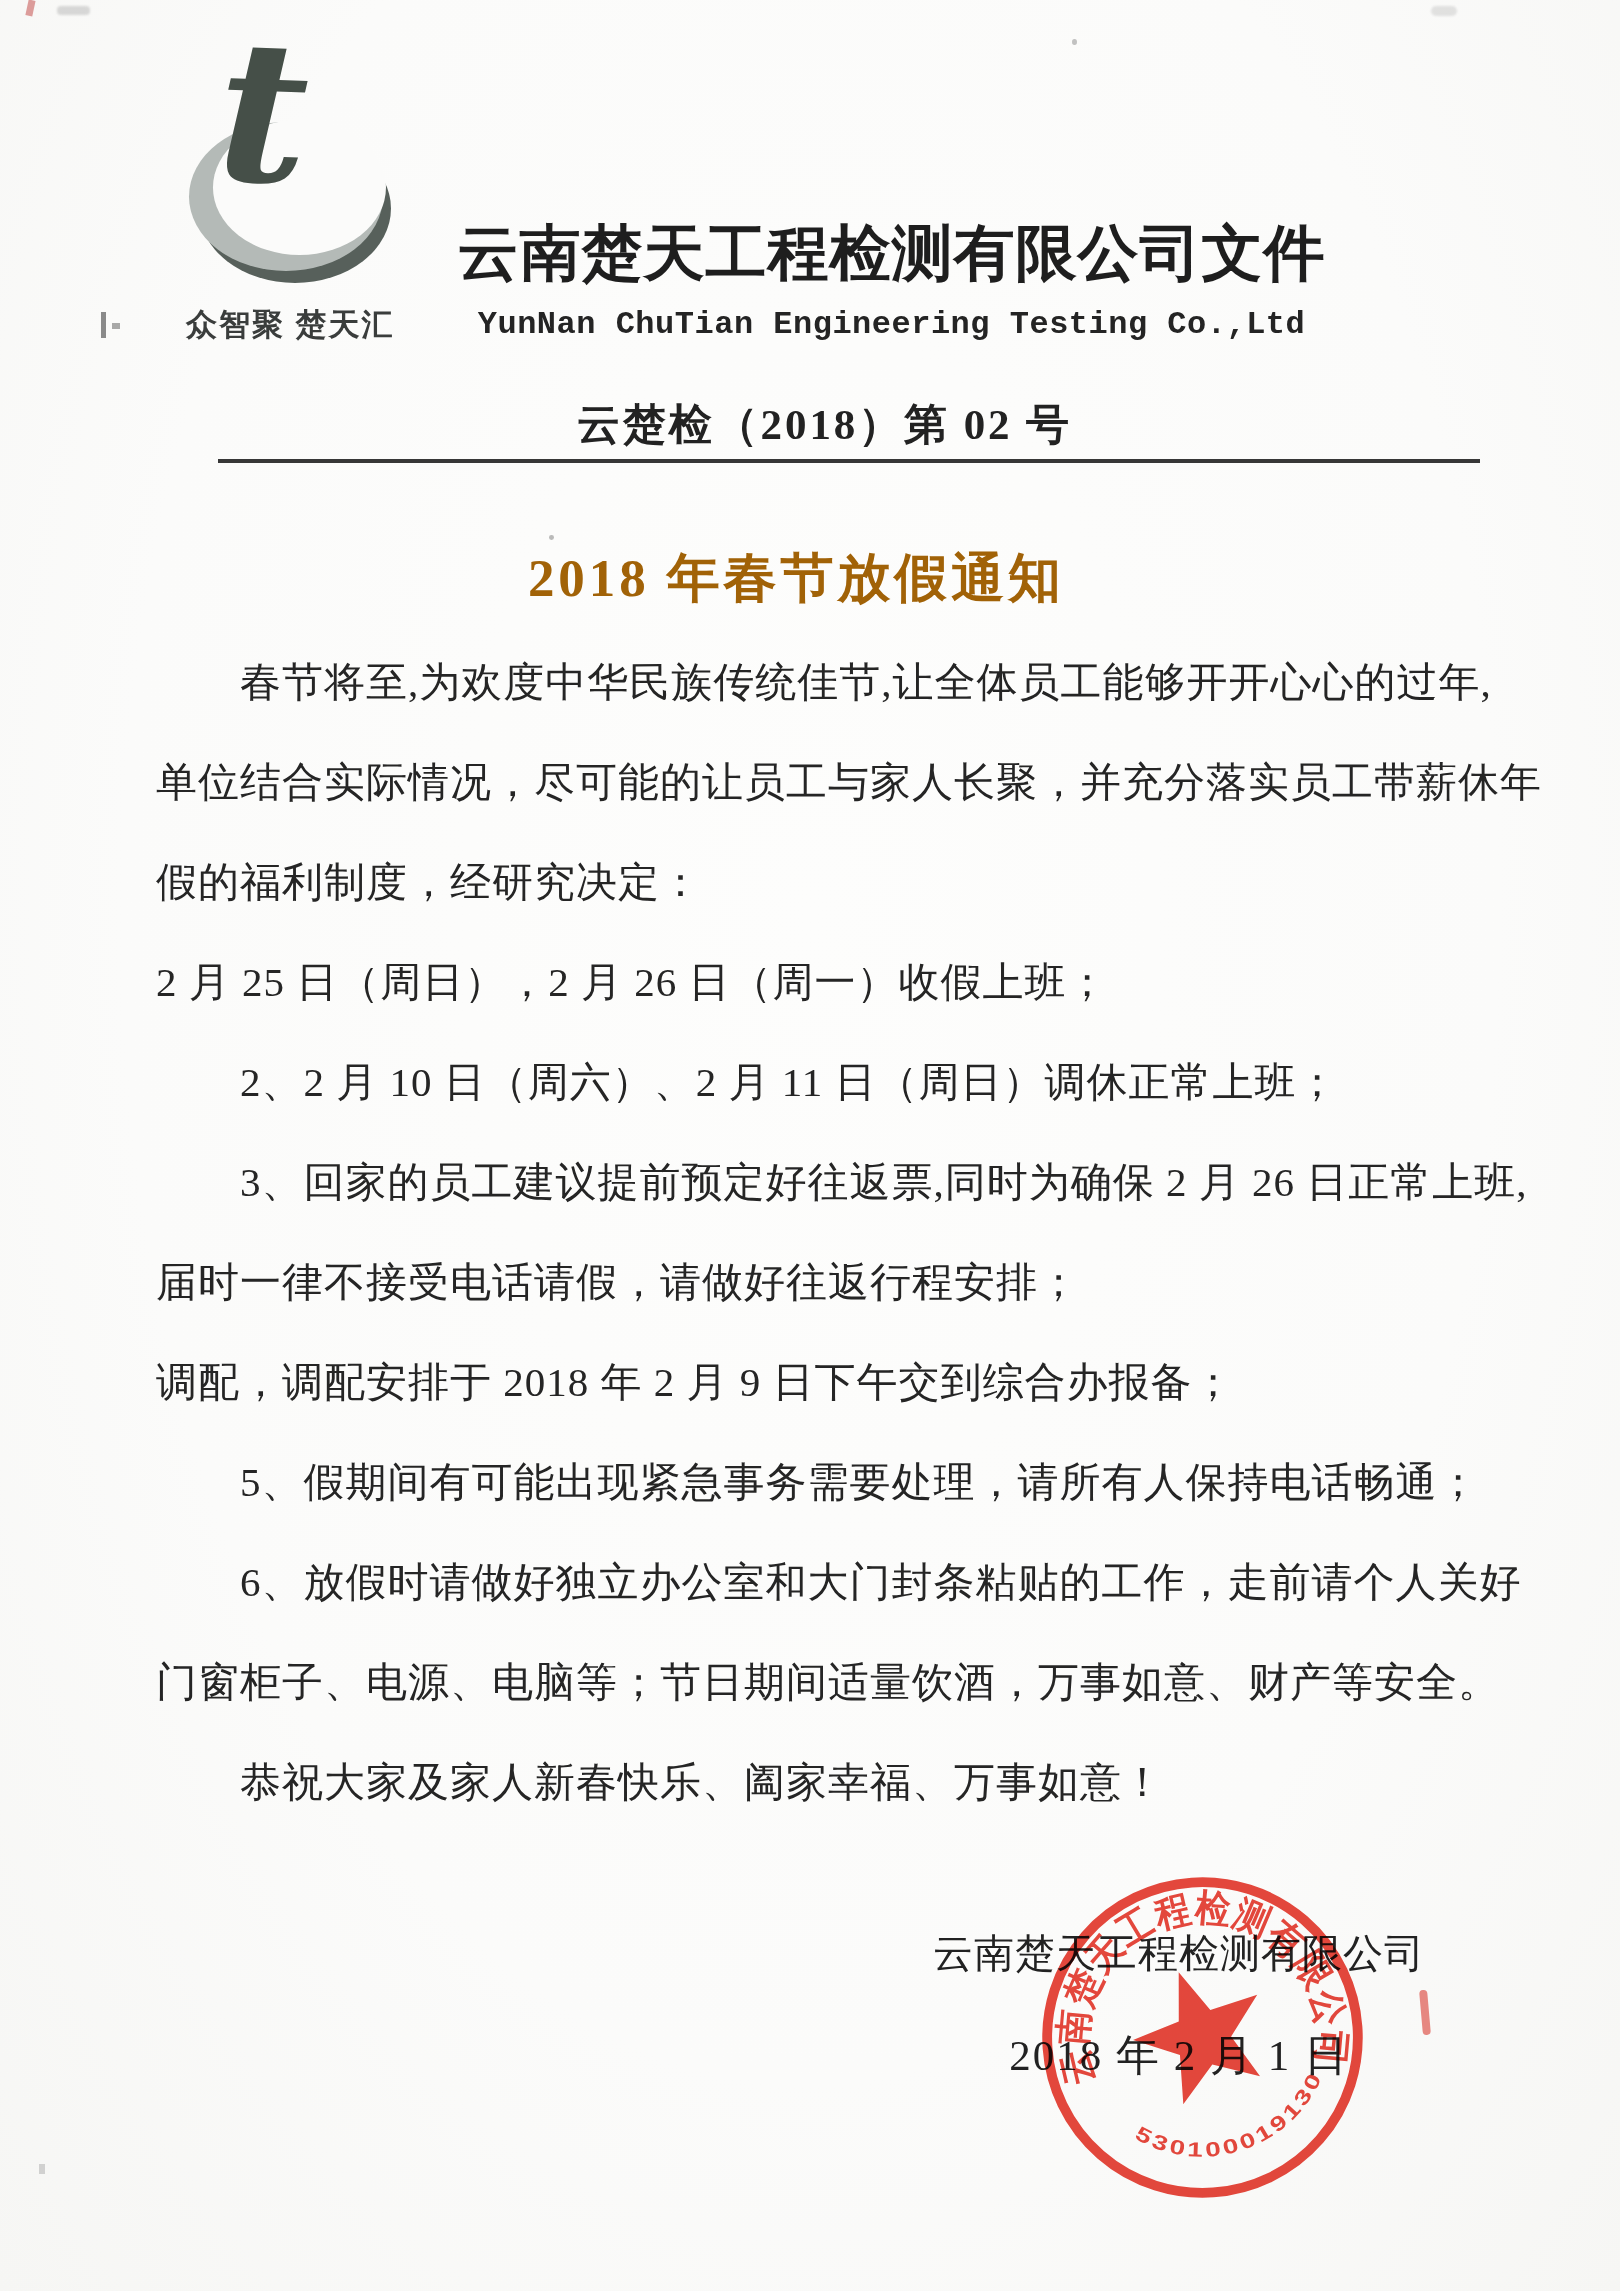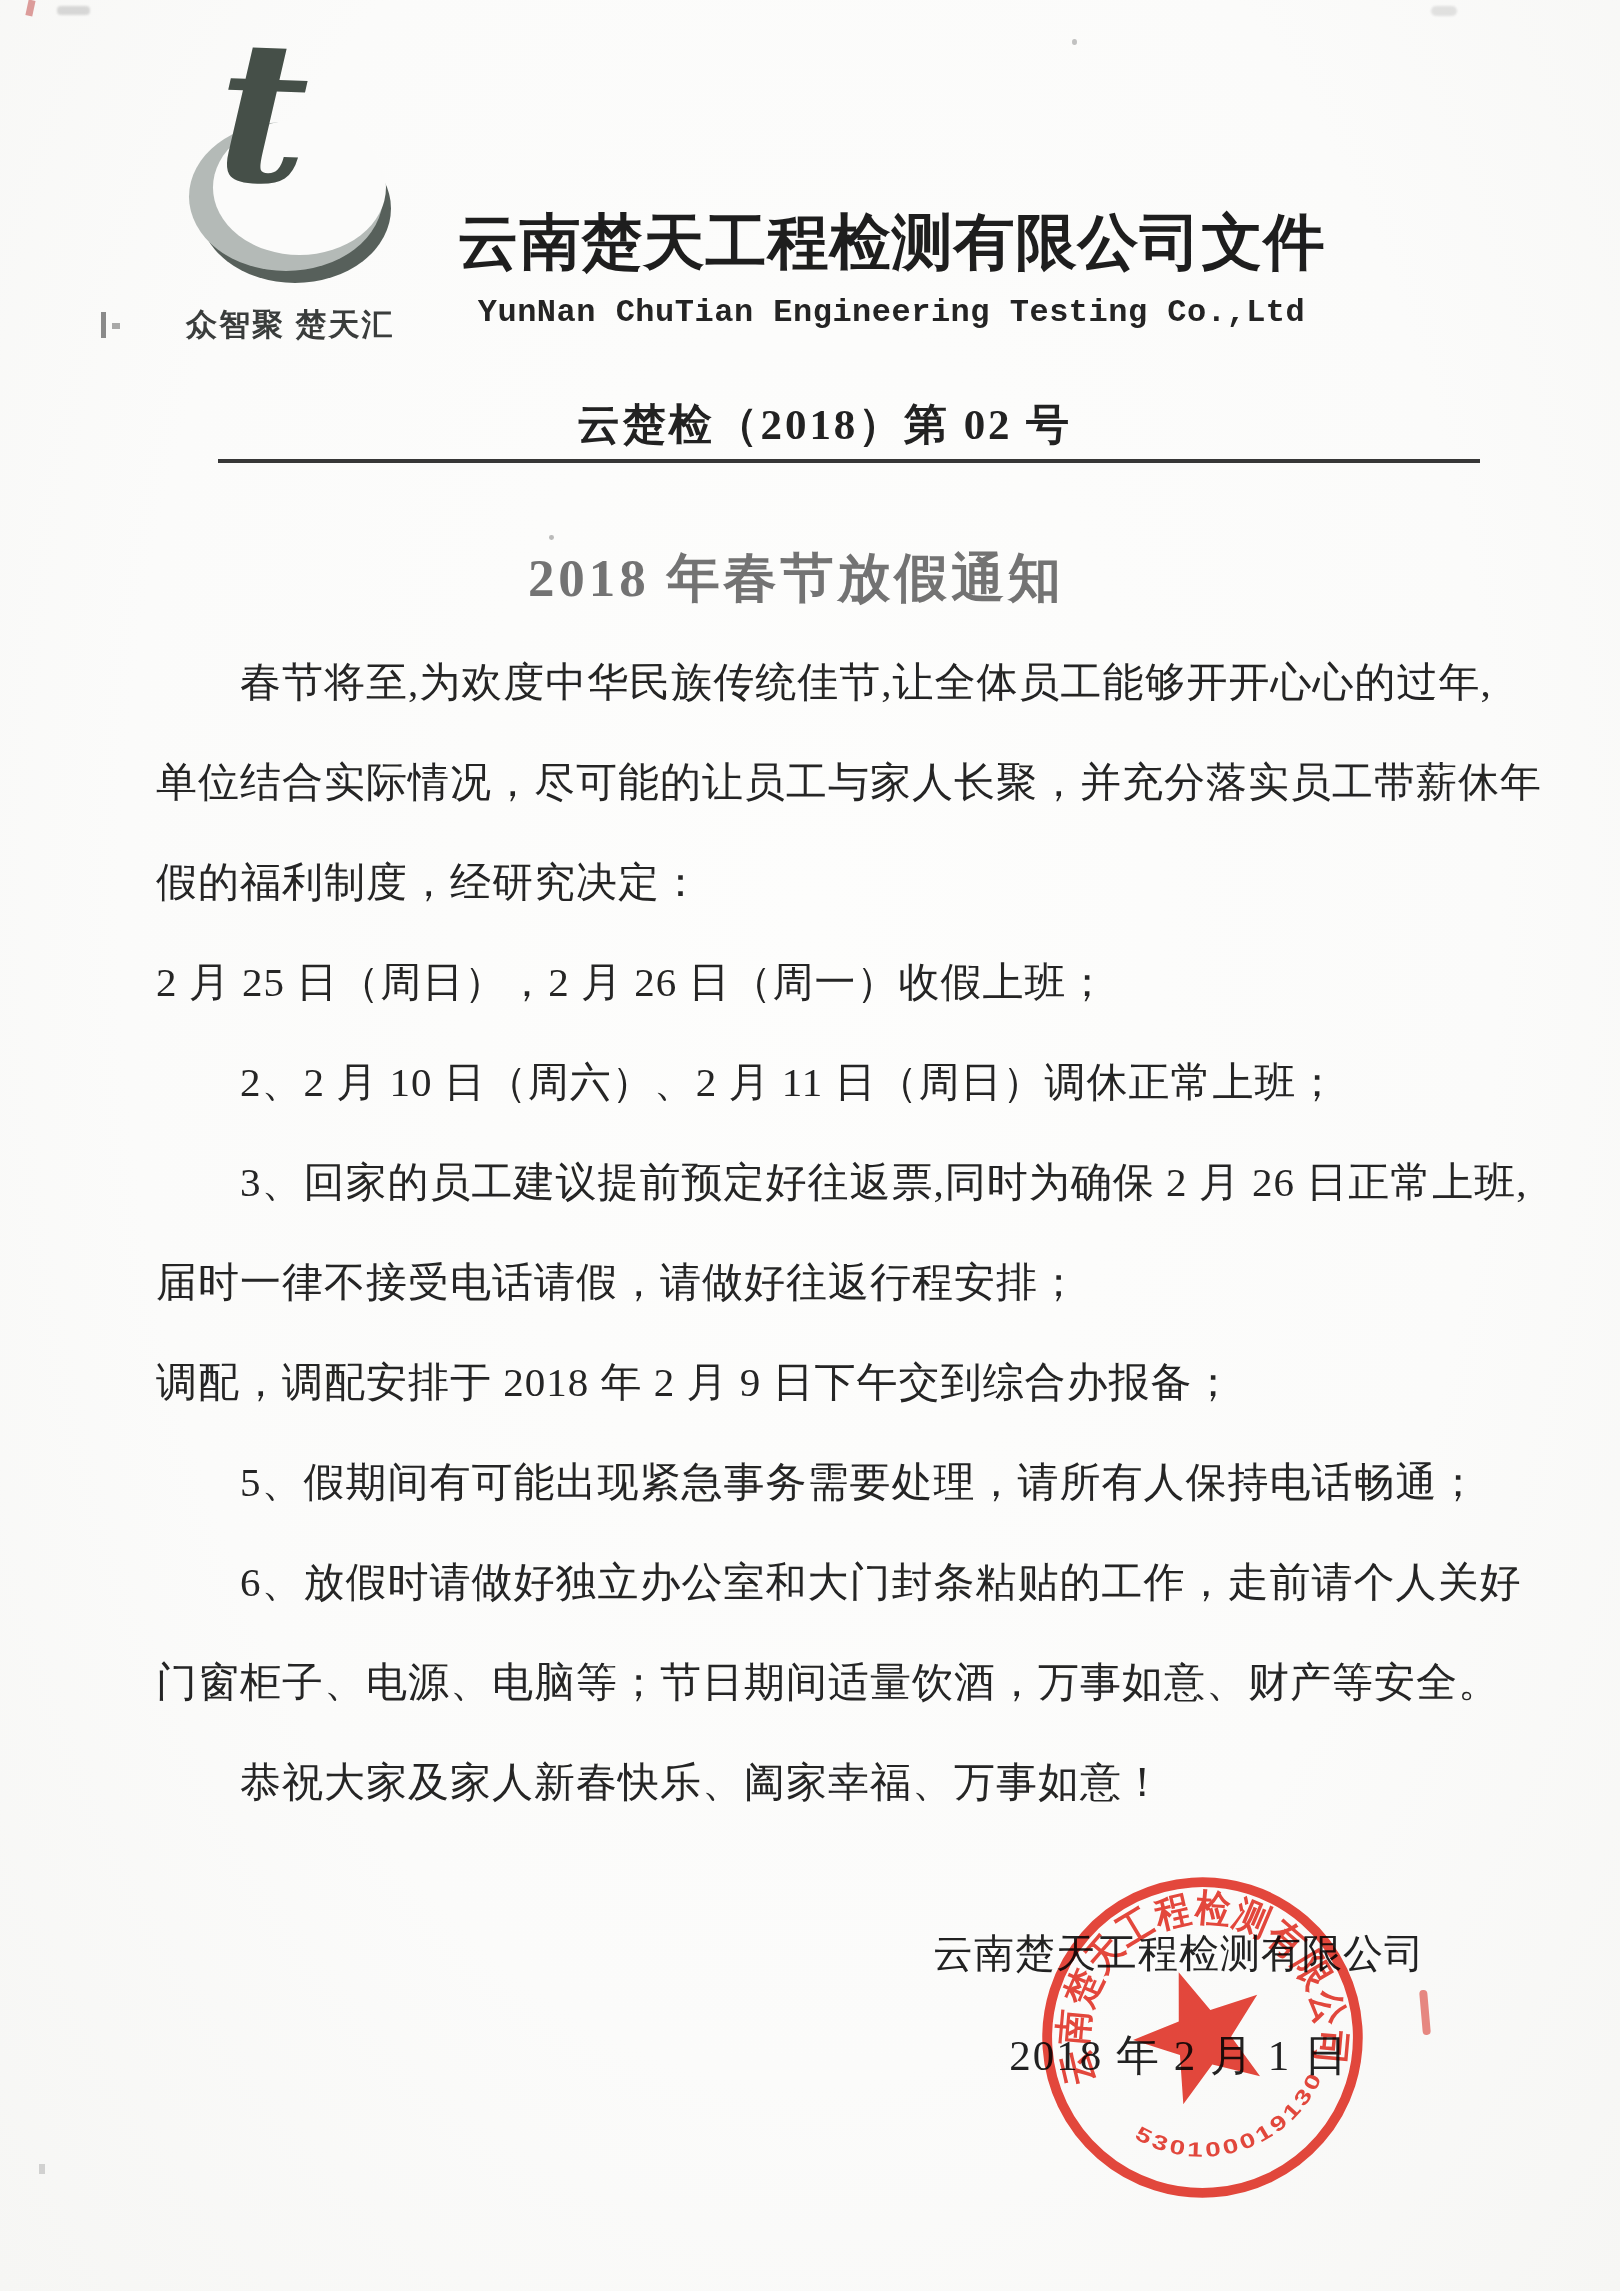--- a/index.html
+++ b/index.html
@@ -28,39 +28,39 @@
   .logo-caption{
     left:186px;top:304px;width:245px;
     font-family:"Liberation Sans","DejaVu Sans",sans-serif;
     font-weight:bold;font-size:31px;letter-spacing:2px;color:#3a3d3c;
     filter:blur(0.3px);
   }
 
   
   .header-text{left:421px;top:202px;width:941px;text-align:center;}
   .company-cn{
-    margin:0;font-size:61px;font-weight:bold;letter-spacing:1px;
+    margin:11px;font-size:61px;font-weight:bold;letter-spacing:1px;
     color:#1e1e1e;white-space:nowrap;
   }
   .company-en{
     margin-top:9.8px;font-family:Liberation Mono, monospace;
     font-weight:bold;font-size:32px;letter-spacing:0.5px;color:#242424;white-space:nowrap;
   }
 
   
   .doc-number{
     left:0;top:396px;width:1620px;text-align:center;padding-left:29px;box-sizing:border-box;
     font-size:43px;font-weight:bold;letter-spacing:2.9px;color:#222;
   }
   .rule{left:218px;top:459px;width:1262px;height:3.9px;background:#262626;opacity:.92;}
 
   
   .doc-title{
     left:0;top:543px;width:1593px;text-align:center;
-    font-size:53px;font-weight:bold;letter-spacing:3.9px;color:#737373;
+    font-size:53px;font-weight:bold;letter-spacing:3.9px;color:#a16207;
   }
 
   
   .body-text{left:142px;top:625px;width:1345px;}
   .body-text p{
     margin:14px;line-height:86px;font-size:41px;letter-spacing:1px;
     color:#252525;white-space:nowrap;
   }
   .indent{text-indent:84px;}
 

